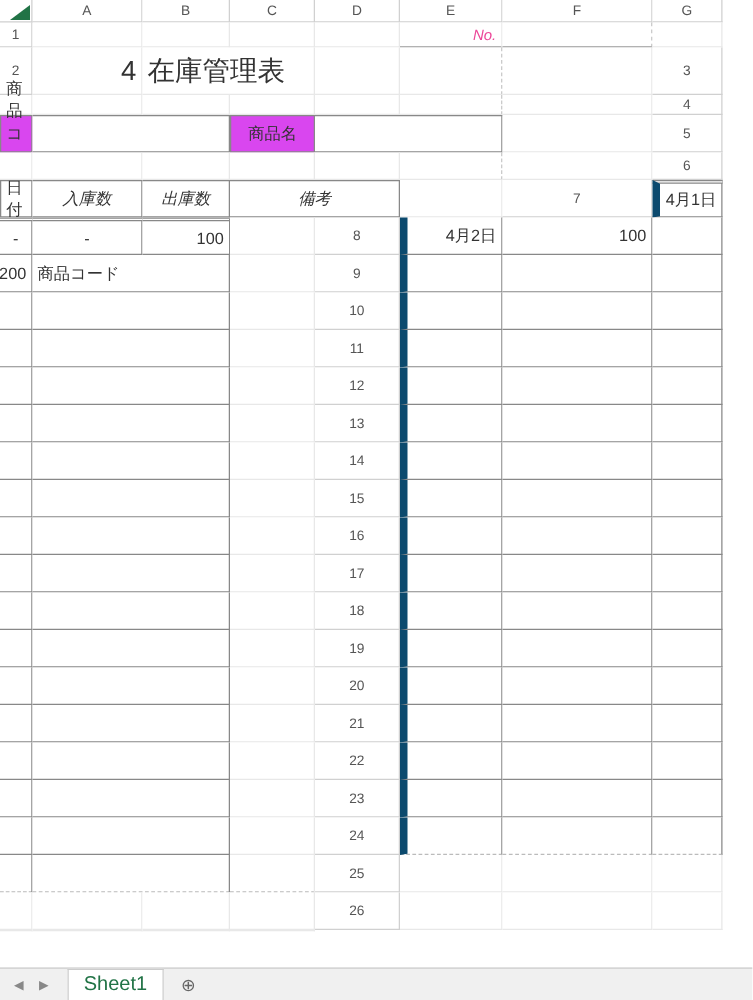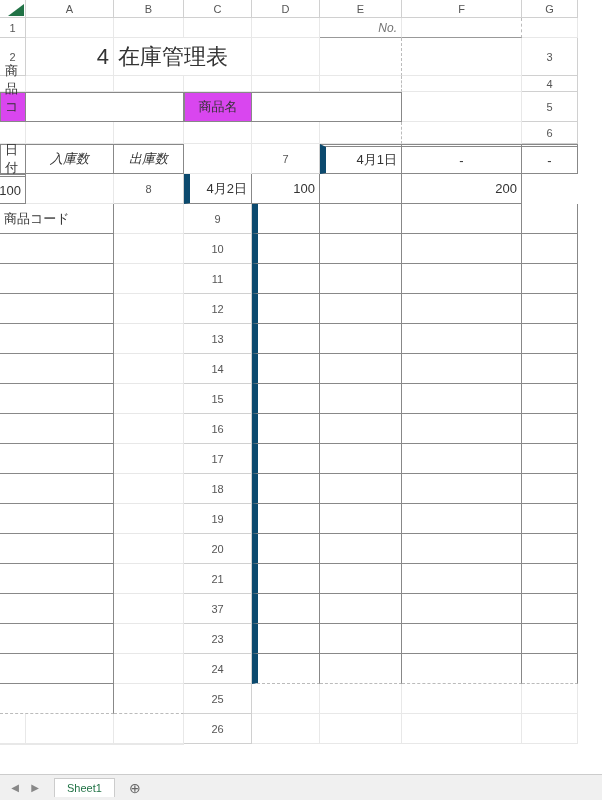--- a/index.html
+++ b/index.html
@@ -48,21 +48,21 @@
   display: flex;
   align-items: center;
   padding: 0 4px;
   background: #fff;
   font-size: 13px;
   color: #333;
 }
 .cell.r { justify-content: flex-end; }
 .cell.c { justify-content: center; }
 .big { font-size: 22px; }
-.nolbl { font-style: italic; font-size: 12px; color: #737373; border-bottom: 1px solid #999; }
+.nolbl { font-style: italic; font-size: 12px; color: #ec4899; border-bottom: 1px solid #999; }
 .shaded { background: #d946ef; }
 .bthick { border: 1px solid #888; }
 .bL { border-left: 6px solid #0c4a6e; }
 .bR { border-right: 1px solid #888; }
 .bT { border-top: 1px solid #888; font-style: italic; }
 .bB { border-bottom: 1px solid #888; }
 .bTdbl { border-top: 3px double #888; }
 .dashedR { border-right: 1px dashed #bbb; }
 .dashedB { border-bottom: 1px dashed #bbb; }
 .tabbar {
@@ -79,21 +79,21 @@
   width: 18px; height: 18px;
   display: flex; align-items: center; justify-content: center;
   color: #888; font-size: 10px;
   margin-right: 2px;
 }
 .tab {
   background: #fff;
   border: 1px solid #ccc;
   border-bottom: none;
   padding: 3px 12px;
-  font-size: 11px;
+  font-size: 16px;
   color: #217346;
   margin-left: 8px;
 }
 .addtab {
   width: 20px; height: 20px;
   display: flex; align-items: center; justify-content: center;
   color: #666; font-size: 14px;
   margin-left: 10px;
 }
 </style>
@@ -149,20 +149,21 @@
   <div class="cell"></div>
   <div class="cell"></div>
   <div class="cell"></div>
   <div class="cell dashedR"></div>
   <div class="cell"></div>
 
   <div class="rowhdr">6</div>
   <div class="cell c bthick">日付</div>
   <div class="cell c bT bB bR">入庫数</div>
   <div class="cell c bT bB bR">出庫数</div>
+  <div class="cell c bT bB bR" style="grid-column: span 2;">備考</div>
   <div class="cell"></div>
 
   <div class="rowhdr">7</div>
   <div class="cell r bL bR bB bTdbl">4月1日</div>
   <div class="cell c bR bB bTdbl">-</div>
   <div class="cell c bR bB bTdbl">-</div>
   <div class="cell r bR bB bTdbl">100</div>
   <div class="cell"></div>
 
   <div class="rowhdr">8</div>
@@ -270,21 +271,21 @@
   <div class="cell"></div>
 
   <div class="rowhdr">21</div>
   <div class="cell bL bR bB"></div>
   <div class="cell bR bB"></div>
   <div class="cell bR bB"></div>
   <div class="cell bR bB"></div>
   <div class="cell bR bB" style="grid-column: span 2;"></div>
   <div class="cell"></div>
 
-  <div class="rowhdr">37</div>
+  <div class="rowhdr">22</div>
   <div class="cell bL bR bB"></div>
   <div class="cell bR bB"></div>
   <div class="cell bR bB"></div>
   <div class="cell bR bB"></div>
   <div class="cell bR bB" style="grid-column: span 2;"></div>
   <div class="cell"></div>
 
   <div class="rowhdr">23</div>
   <div class="cell bL bR bB"></div>
   <div class="cell bR bB"></div>

